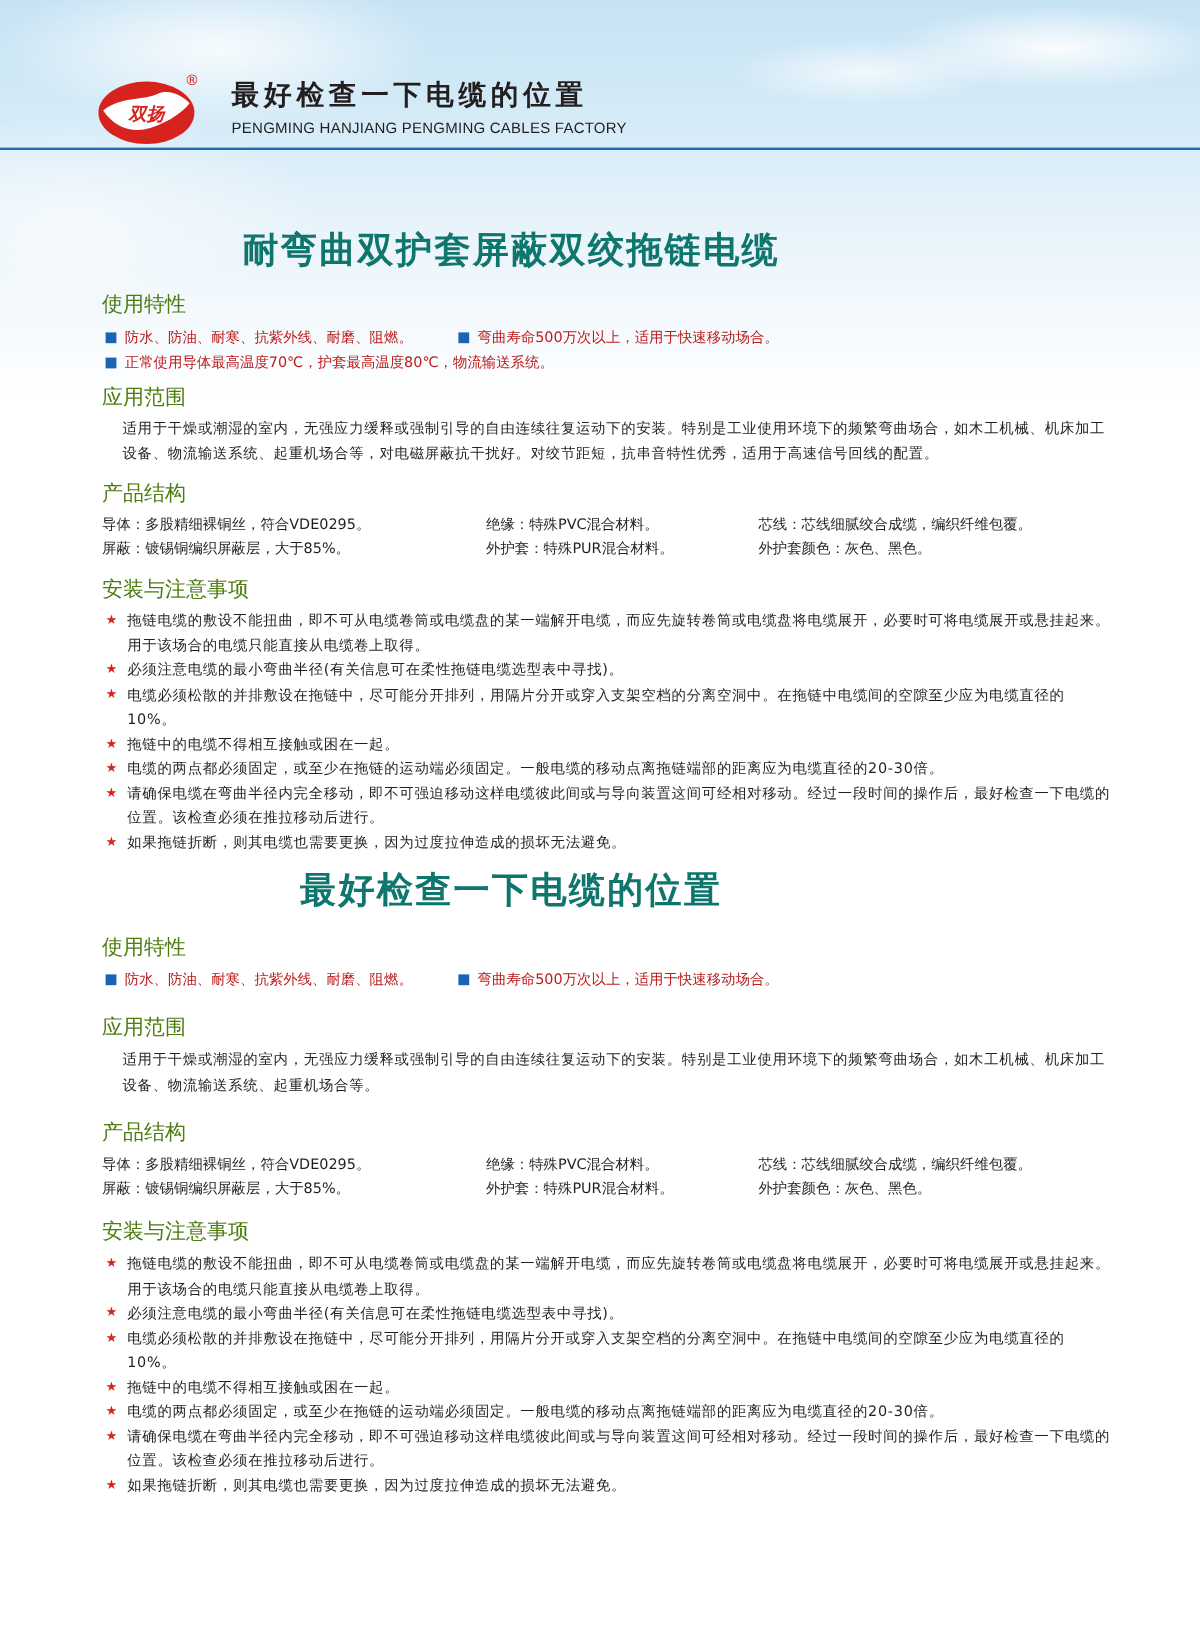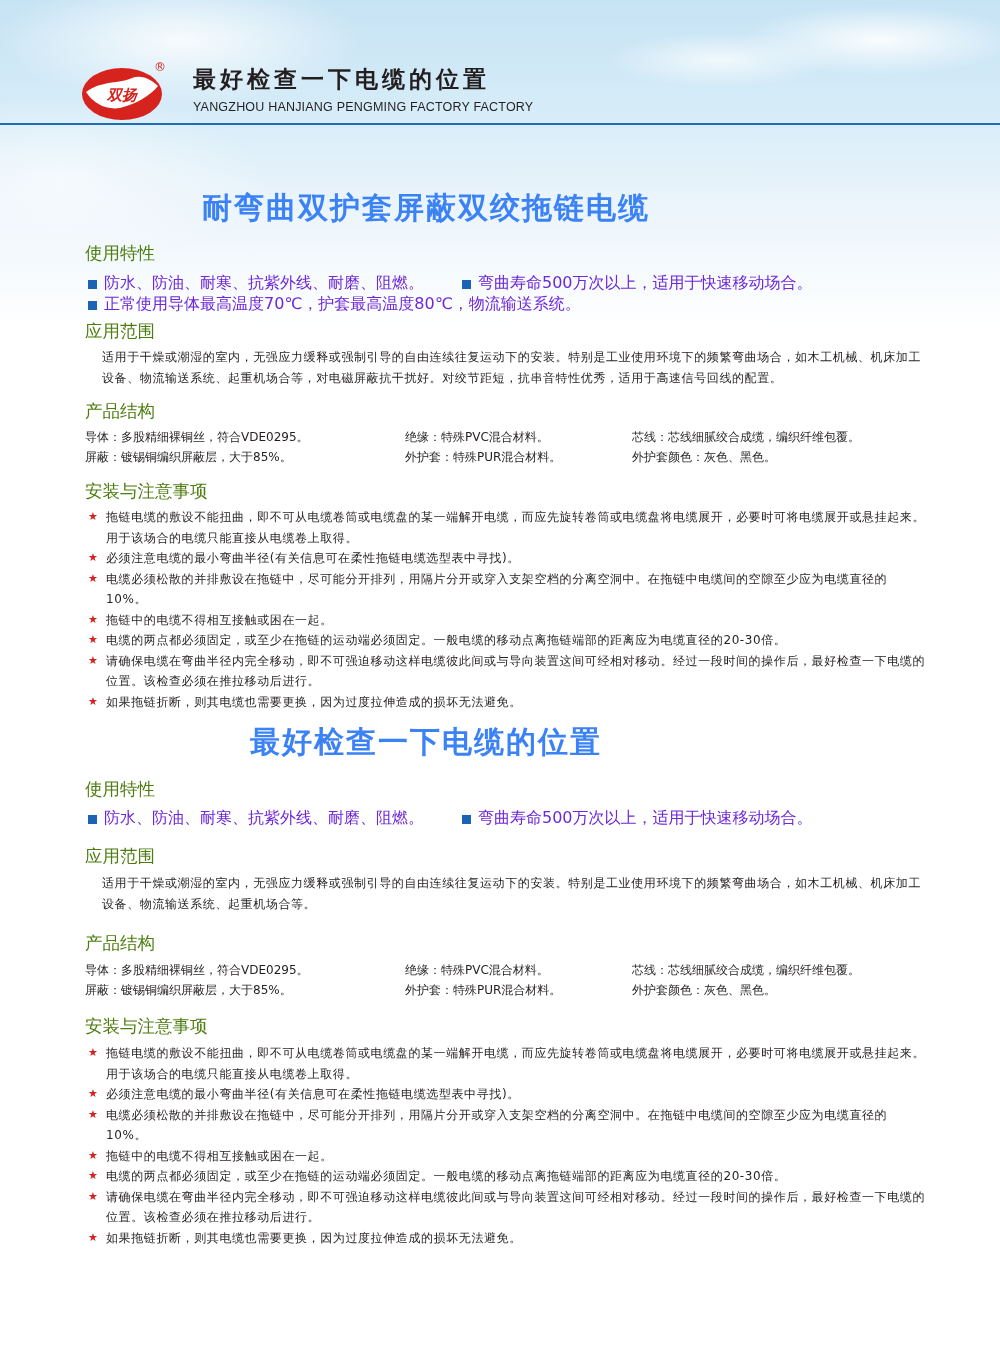--- a/index.html
+++ b/index.html
@@ -28,24 +28,24 @@
   .company-en {
     position: absolute; left: 193px; top: 100px;
     font-family: "Liberation Sans", sans-serif;
     font-size: 12.5px; color: #231f20; letter-spacing: 0.2px;
   }
   .rule { position: absolute; left: 0; top: 123px; width: 1000px; height: 2px; background: #1f6db5; }
 
   .content { position: absolute; left: 0; top: 0; width: 1000px; }
   .product-title {
     position: absolute; left: 0; width: 852px; text-align: center;
-    font-size: 30px; font-weight: bold; color: #3b82f6; letter-spacing: 2px;
+    font-size: 30px; font-weight: bold; color: #0f766e; letter-spacing: 2px;
   }
   .sec-head { position: absolute; left: 85px; font-size: 17.5px; color: #4d7c0f; }
-  .feat-row { position: absolute; left: 88px; font-size: 16px; color: #6d28d9; white-space: nowrap; }
+  .feat-row { position: absolute; left: 88px; font-size: 12px; color: #b91c1c; white-space: nowrap; }
   .feat-row .sq {
     display: inline-block; width: 9px; height: 9px; background: #1a64b3;
     margin-right: 7px; vertical-align: -1px;
   }
   .feat-row .gap { display: inline-block; width: 38px; }
   .para {
     position: absolute; left: 102px; width: 830px;
     font-size: 12px; line-height: 21px; color: #231f20; letter-spacing: 0.6px;
   }
   .spec-grid { position: absolute; left: 85px; font-size: 12px; color: #231f20; }
@@ -64,21 +64,21 @@
 <div class="sky"></div>
 
 <div class="header">
   <svg class="logo" viewBox="0 0 84 56">
     <ellipse cx="42" cy="28" rx="40" ry="26" fill="#d7231e"></ellipse>
     <path d="M6 26 C 22 14, 40 18, 52 12 C 62 8, 72 14, 78 20 C 70 30, 56 38, 40 42 C 26 44, 14 38, 6 26 Z" fill="#ffffff"></path>
     <text x="42" y="34" text-anchor="middle" font-size="15" font-weight="bold" font-style="italic" fill="#d7231e" font-family="DejaVu Sans, sans-serif">双扬</text>
   </svg>
   <span class="reg">®</span>
   <div class="company-cn">最好检查一下电缆的位置</div>
-  <div class="company-en">YANGZHOU HANJIANG PENGMING FACTORY FACTORY</div>
+  <div class="company-en">PENGMING HANJIANG PENGMING CABLES FACTORY</div>
   <div class="rule"></div>
 </div>
 
 <div class="content">
 
   <div class="product-title" style="top:188px;">耐弯曲双护套屏蔽双绞拖链电缆</div>
 
   <div class="sec-head" style="top:241px;">使用特性</div>
   <div class="feat-row" style="top:273px;">
     <span class="sq"></span><span>防水、防油、耐寒、抗紫外线、耐磨、阻燃。</span><span class="gap"></span><span class="sq"></span><span>弯曲寿命500万次以上，适用于快速移动场合。</span>

